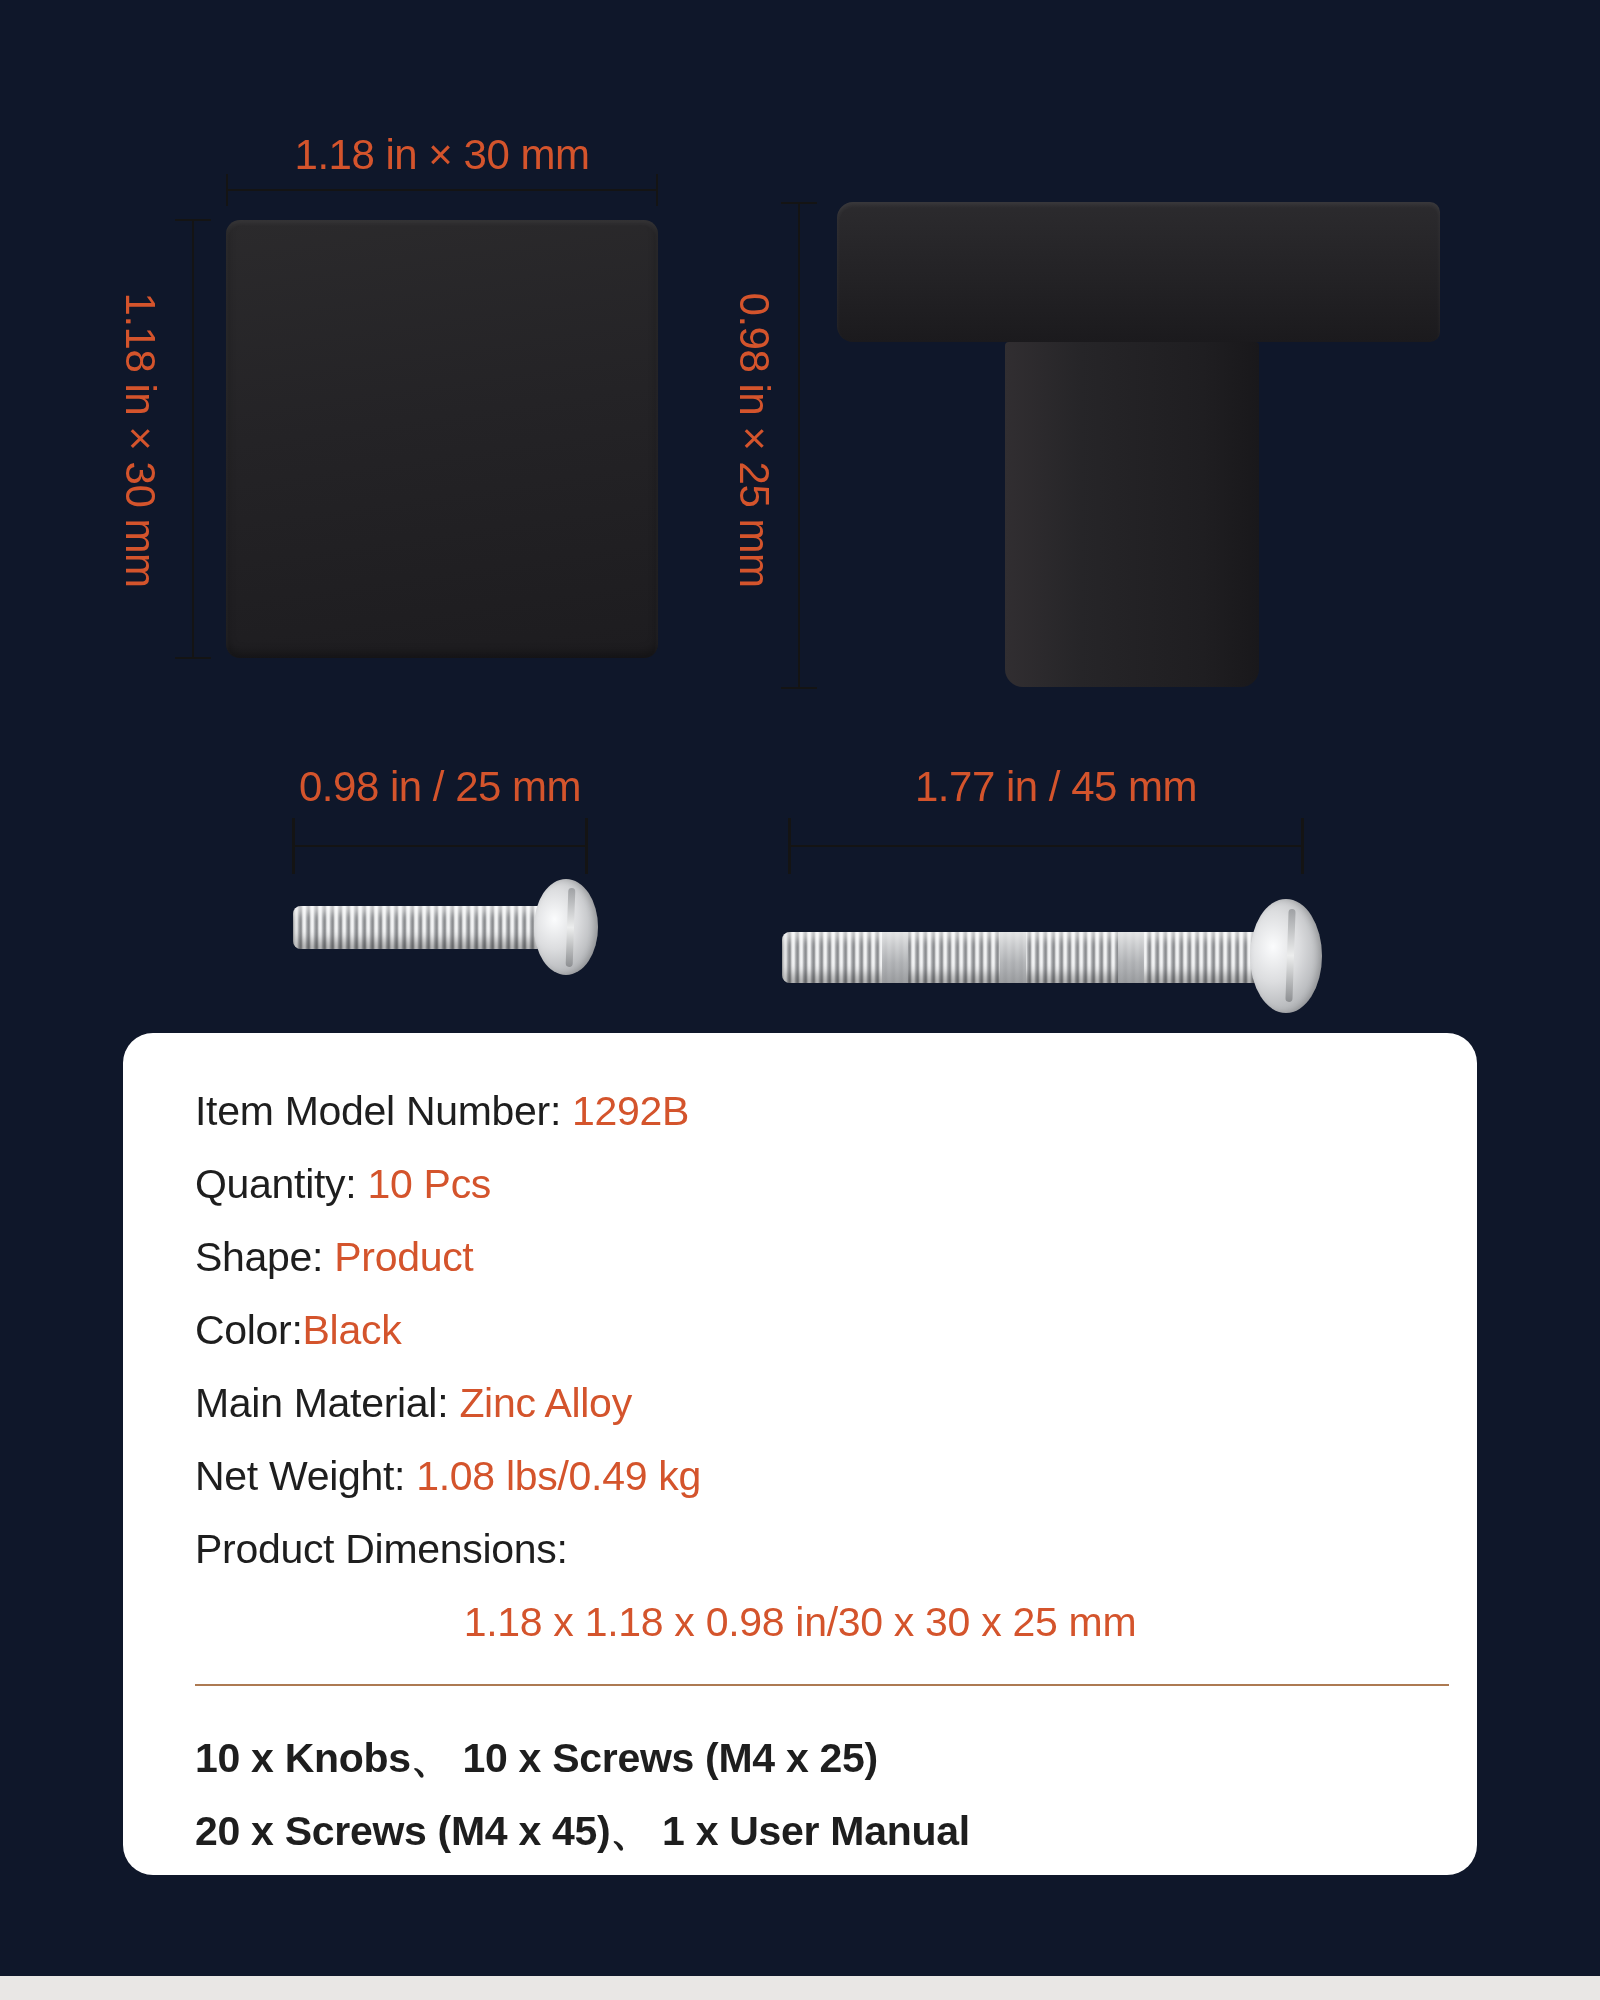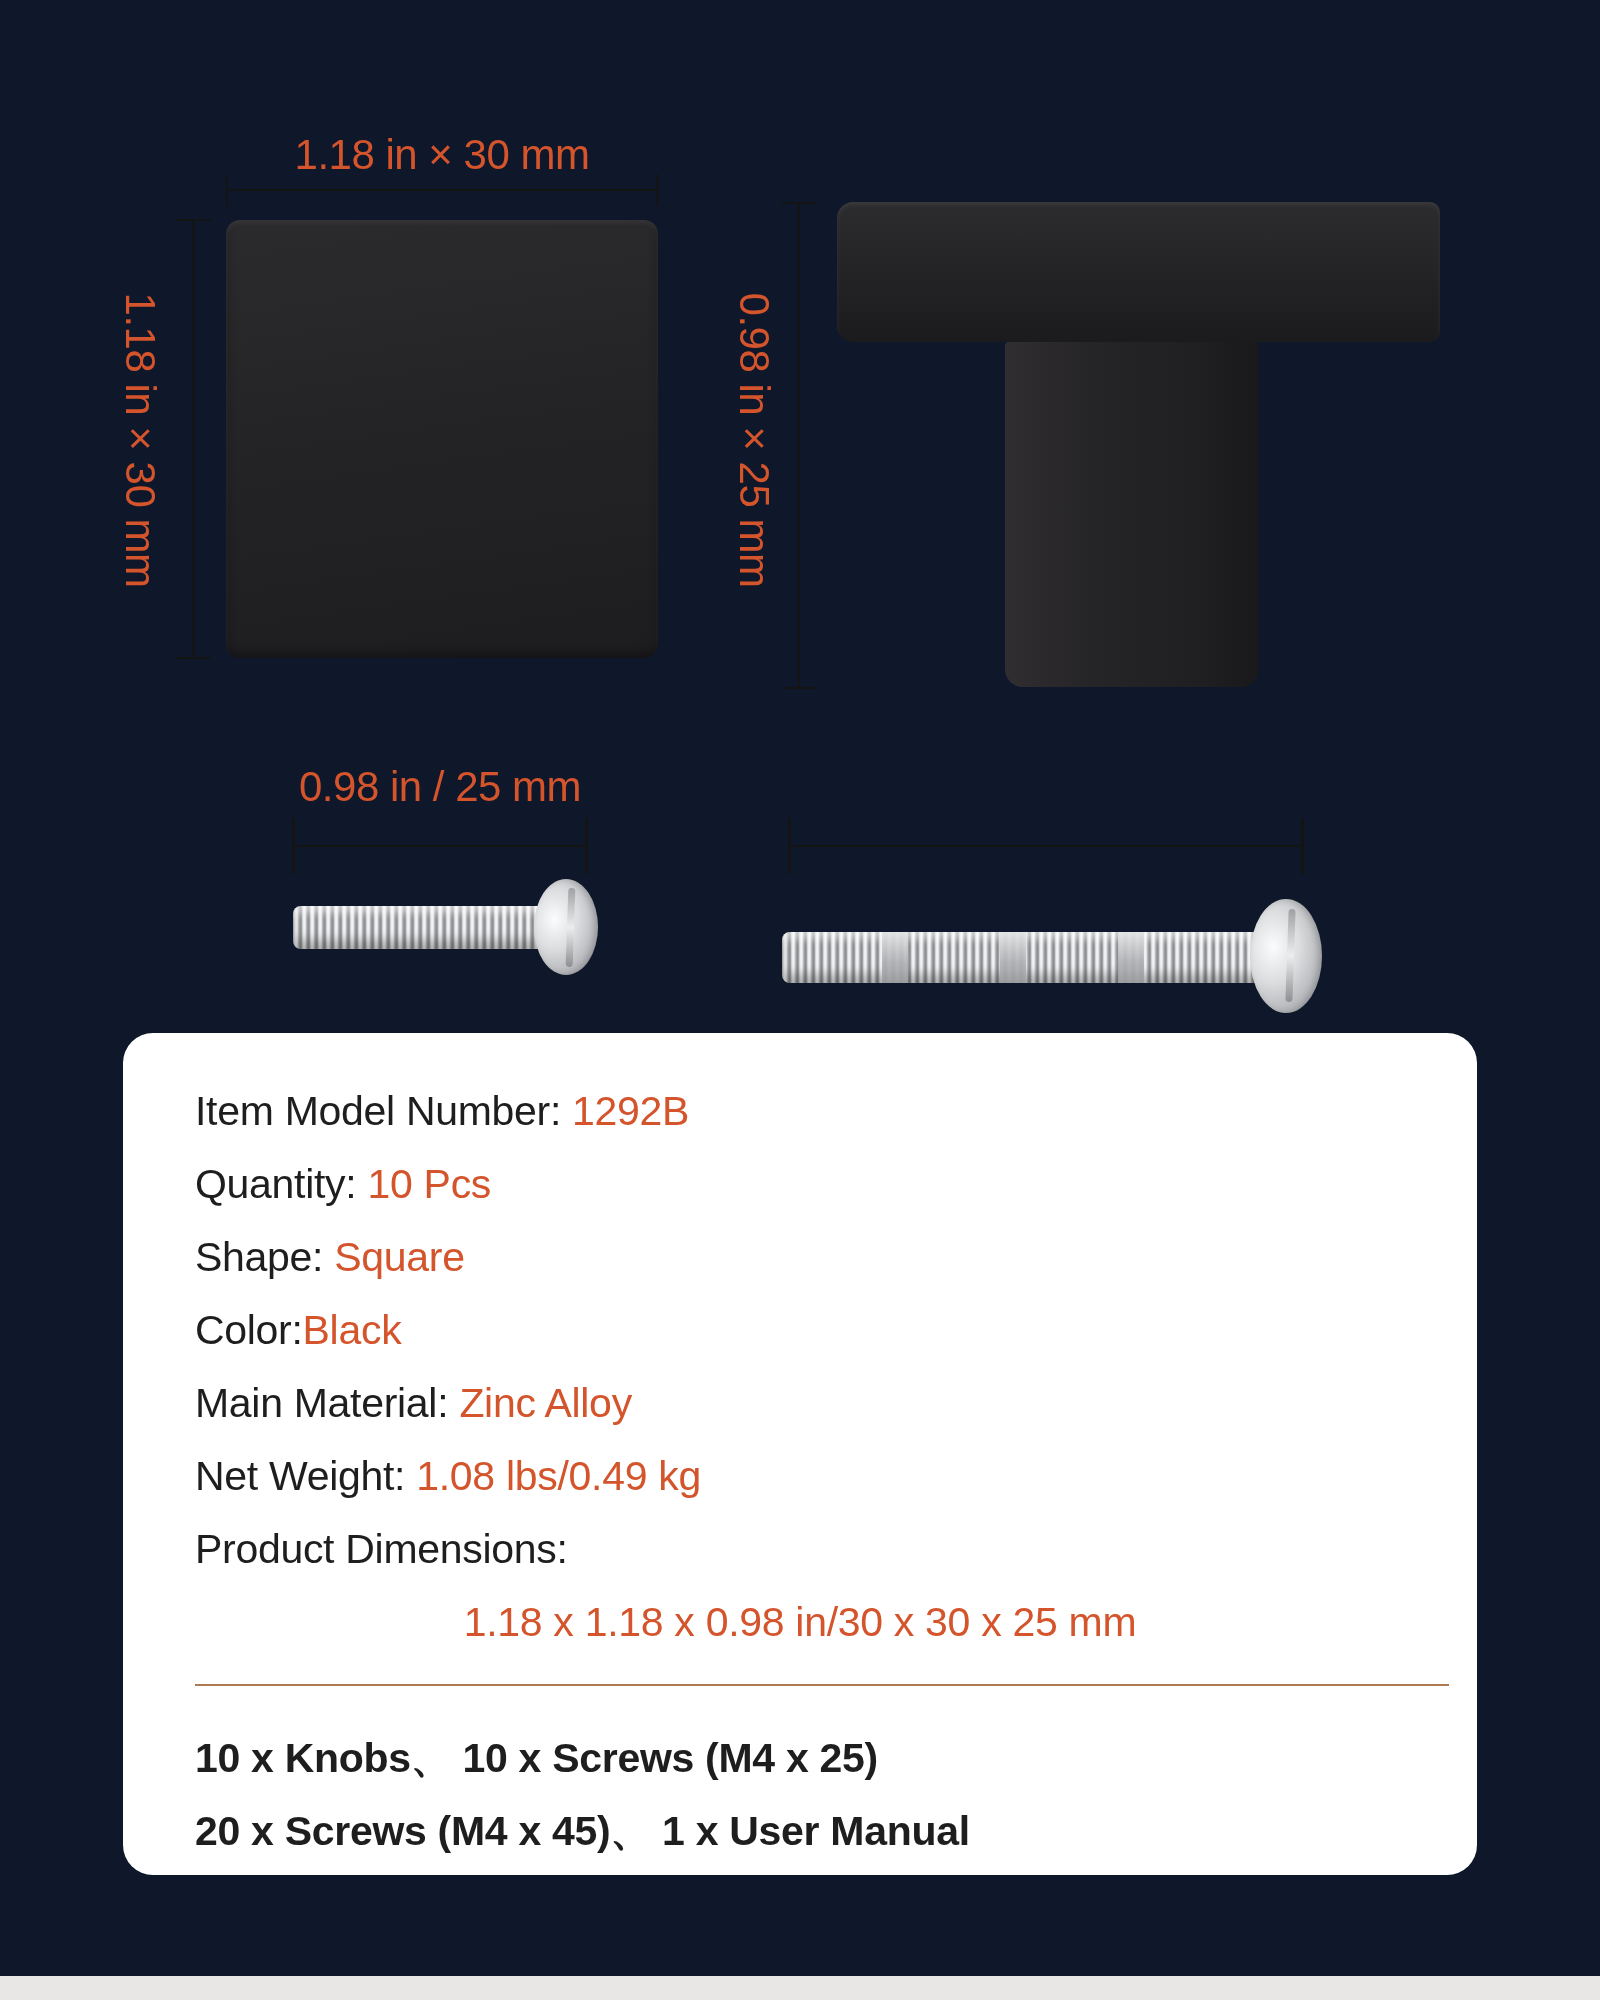--- a/index.html
+++ b/index.html
@@ -112,32 +112,33 @@
   <div class="dim-label vert side-h-label">0.98 in × 25 mm</div>
   <div class="dline-v side-h-line"></div>
   <div class="knob-side-cap"></div>
   <div class="knob-side-stem"></div>
 
   <div class="dim-label horiz screw1-label">0.98 in / 25 mm</div>
   <div class="dline-h ticks-tall screw1-line"></div>
   <div class="thread thread1"></div>
   <div class="head head1"></div>
 
+  <div class="dim-label horiz screw2-label">1.77 in / 45 mm</div>
   <div class="dline-h ticks-tall screw2-line"></div>
   <div class="thread thread2">
     <div class="band" style="left:100px;"></div>
     <div class="band" style="left:218px;"></div>
     <div class="band" style="left:336px;"></div>
   </div>
   <div class="head head2"></div>
 
   <div class="card">
     <p class="spec-row"><span>Item Model Number: </span><span class="spec-val">1292B</span></p>
     <p class="spec-row"><span>Quantity: </span><span class="spec-val">10 Pcs</span></p>
-    <p class="spec-row"><span>Shape: </span><span class="spec-val">Square</span></p>
+    <p class="spec-row"><span>Shape: </span><span class="spec-val">Product</span></p>
     <p class="spec-row"><span>Color:</span><span class="spec-val">Black</span></p>
     <p class="spec-row"><span>Main Material: </span><span class="spec-val">Zinc Alloy</span></p>
     <p class="spec-row"><span>Net Weight: </span><span class="spec-val">1.08 lbs/0.49 kg</span></p>
     <p class="spec-row"><span>Product Dimensions:</span></p>
     <p class="spec-row dims-value">1.18 x 1.18 x 0.98 in/30 x 30 x 25 mm</p>
     <hr class="divider">
     <p class="content-row">10 x Knobs、 10 x Screws (M4 x 25)</p>
     <p class="content-row">20 x Screws (M4 x 45)、 1 x User Manual</p>
   </div>
 

